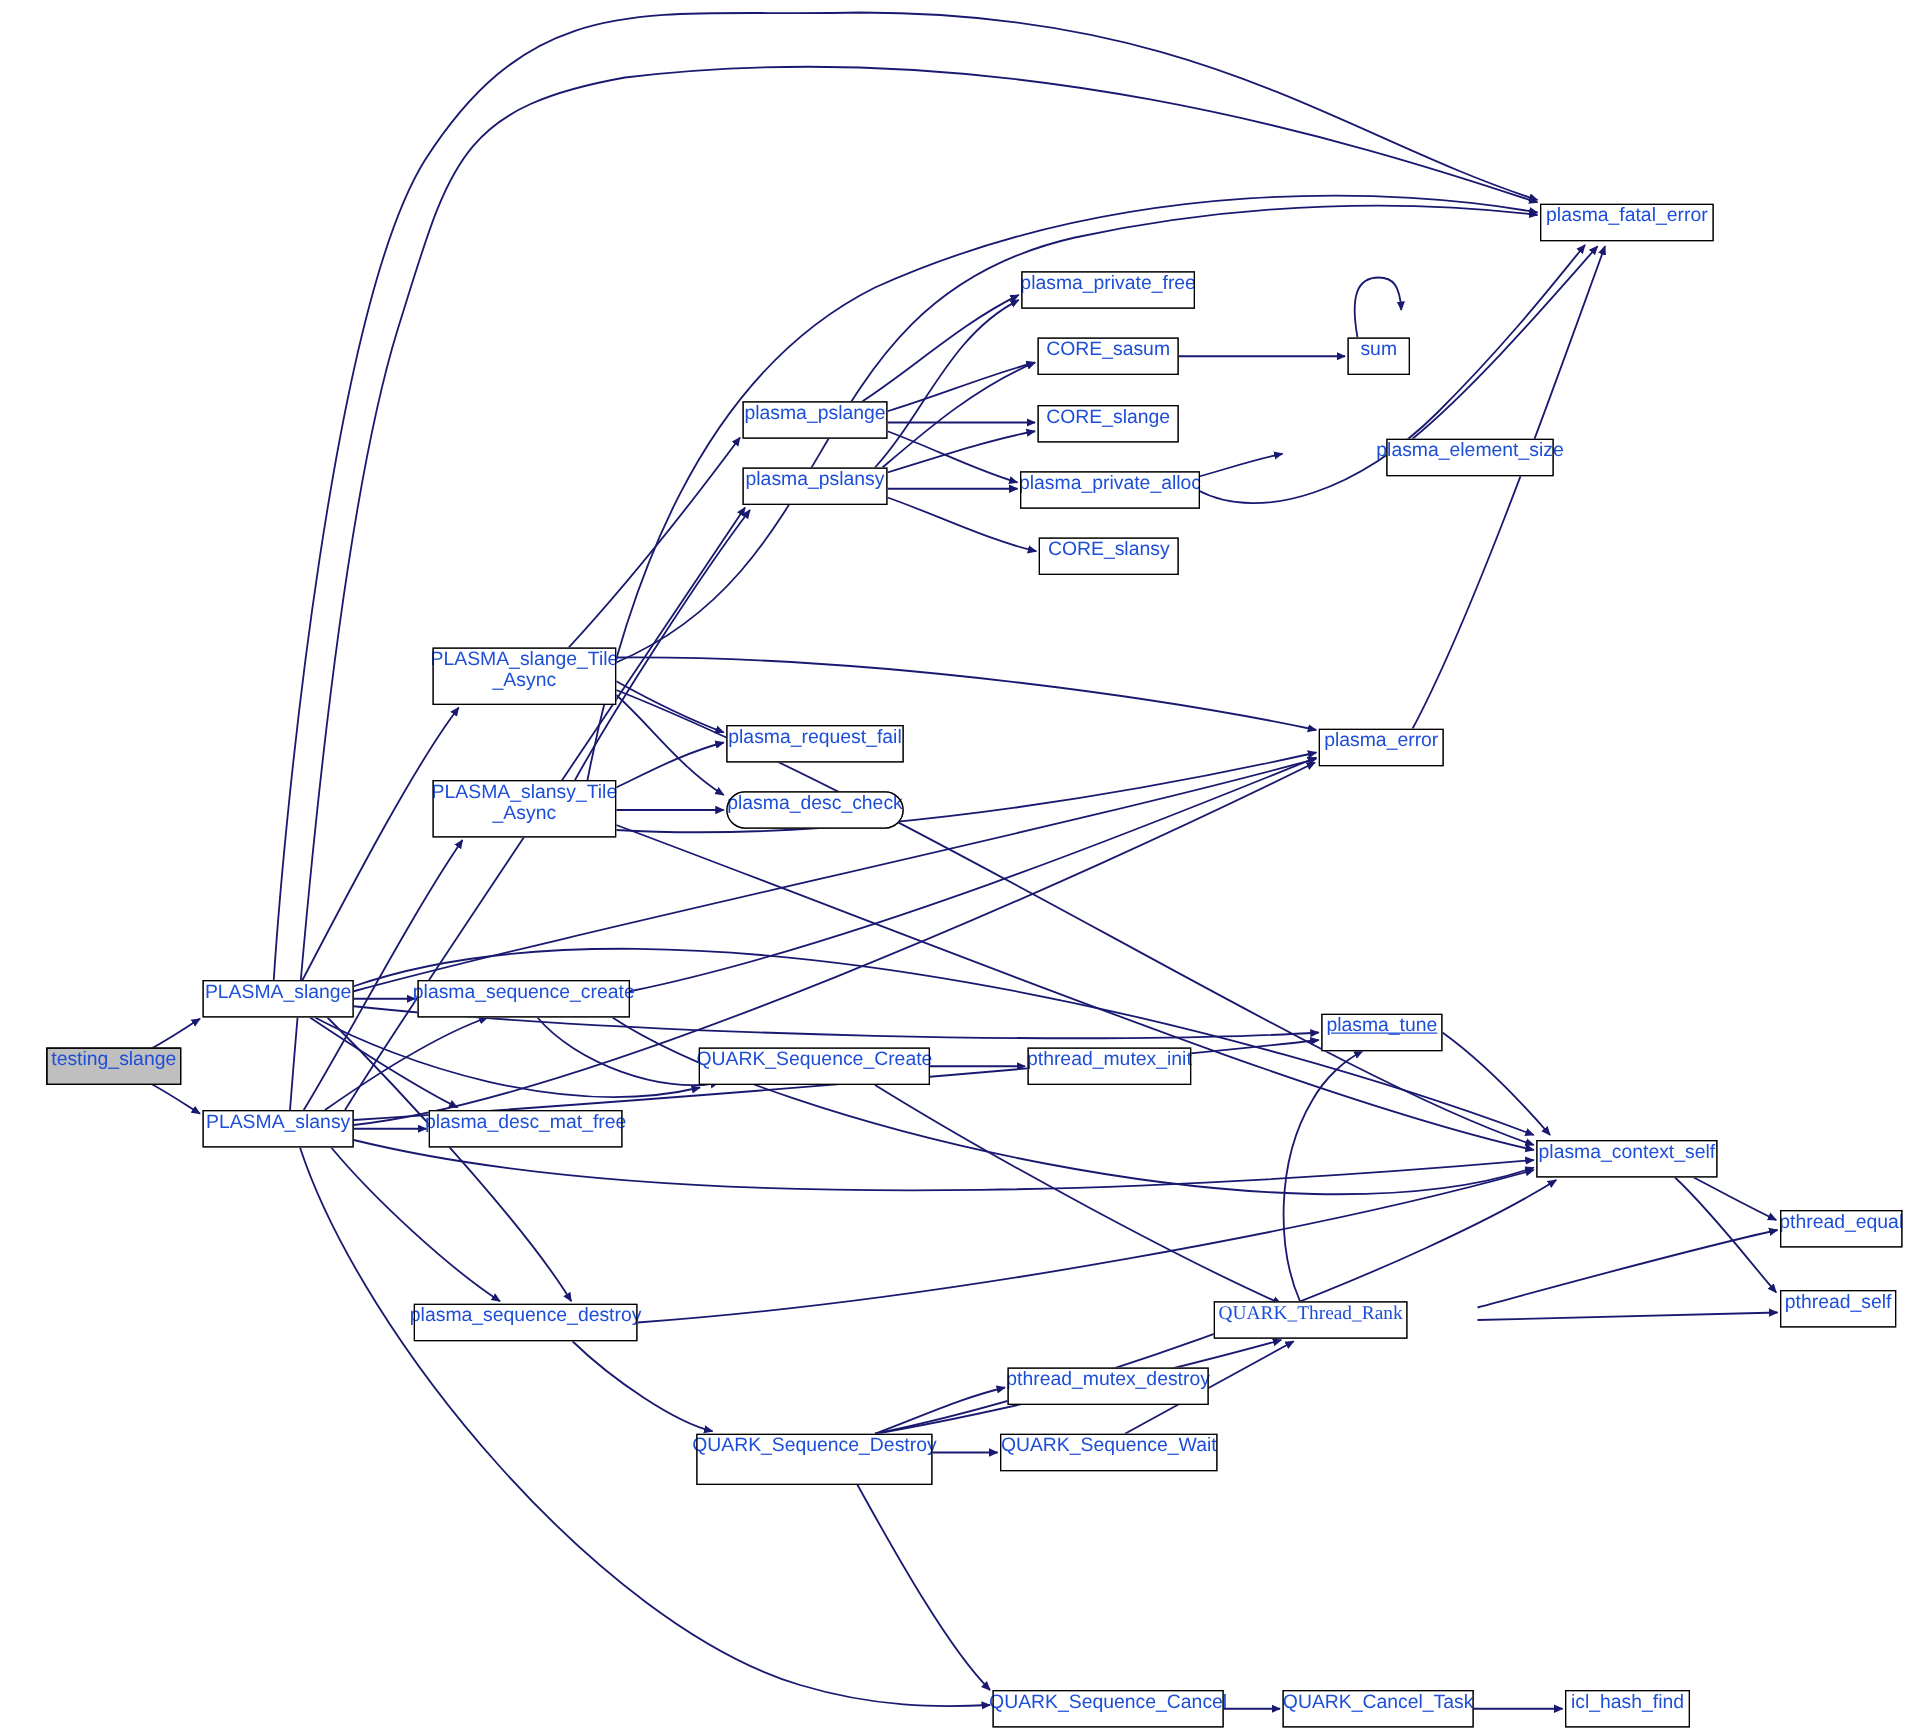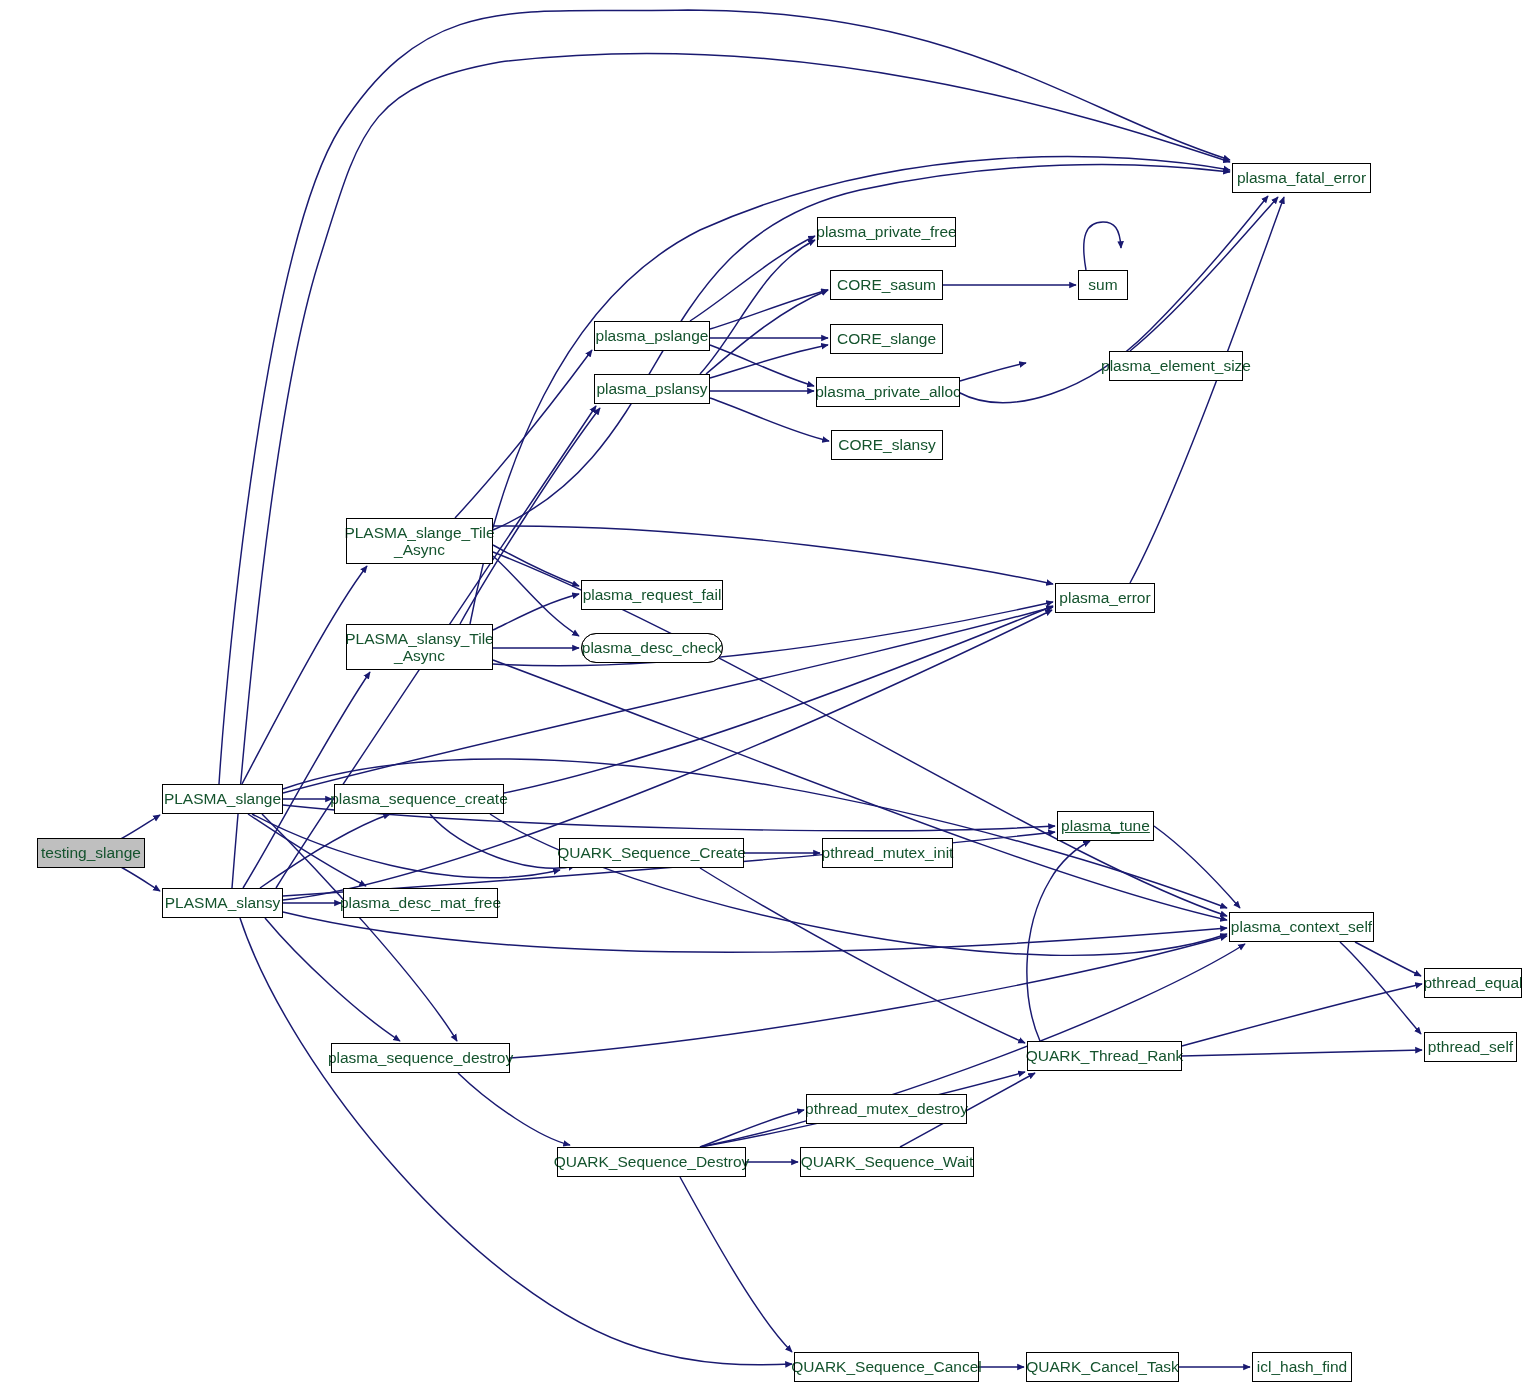--- a/index.html
+++ b/index.html
@@ -1,22 +1,22 @@
 <!DOCTYPE html>
 <html><head>
 <meta charset="utf-8">
 <style>
   html,body{margin:0;padding:0;background:#ffffff;}
   #canvas{position:relative;width:1531px;height:1388px;background:#ffffff;
           font-family:"Liberation Sans","DejaVu Sans",sans-serif;overflow:hidden;}
   svg.edges{position:absolute;left:0;top:0;width:1531px;height:1388px;}
   .node{position:absolute;box-sizing:border-box;background:#ffffff;
         border:1px solid #666666;outline:1px solid #000000;outline-offset:-1px;
-        display:flex;align-items:center;justify-content:center;
-        font-size:15.5px;color:#14532d;line-height:1.12;text-align:center;
+        display:flex;align-items:flex-start;justify-content:center;
+        font-size:15.5px;color:#1d4ed8;line-height:1.12;text-align:center;
         white-space:pre-line;letter-spacing:0px;}
   .node.gray{background:#bfbfbf;border-color:#000000;margin-left:32px;}
   .node span{display:block;pointer-events:none;}
 </style>
 </head>
 <body>
 
 <div id="canvas">
   <svg class="edges" viewBox="0 0 1531 1388" xmlns="http://www.w3.org/2000/svg">
     <defs>
@@ -117,23 +117,23 @@
       <div class="node" style="left: 816px; top: 377px; width: 144px; height: 30px;"><span>plasma_private_alloc</span></div>
       <div class="node" style="left: 831px; top: 430px; width: 112px; height: 30px;"><span>CORE_slansy</span></div>
       <div class="node" style="left: 1078px; top: 270px; width: 50px; height: 30px;"><span>sum</span></div>
       <div class="node" style="left: 1077px; top: 351px; width: 134px; height: 30px; margin-left: 32px;"><span>plasma_element_size</span></div>
       <div class="node" style="left: 1232px; top: 163px; width: 139px; height: 30px;"><span>plasma_fatal_error</span></div>
       <div class="node" style="left: 1055px; top: 583px; width: 100px; height: 30px;"><span>plasma_error</span></div>
       <div class="node" style="left: 1057px; top: 811px; width: 97px; height: 30px; text-decoration: underline;"><span>plasma_tune</span></div>
       <div class="node" style="left: 1229px; top: 912px; width: 145px; height: 30px;"><span>plasma_context_self</span></div>
       <div class="node" style="left: 559px; top: 838px; width: 185px; height: 30px;"><span>QUARK_Sequence_Create</span></div>
       <div class="node" style="left: 822px; top: 838px; width: 131px; height: 30px;"><span>pthread_mutex_init</span></div>
-      <div class="node" style="left: 1027px; top: 1041px; width: 155px; height: 30px;"><span>QUARK_Thread_Rank</span></div>
+      <div class="node" style="left: 971px; top: 1041px; width: 155px; height: 30px; font-family: Liberation Serif, serif;"><span>QUARK_Thread_Rank</span></div>
       <div class="node" style="left: 1424px; top: 968px; width: 98px; height: 30px;"><span>pthread_equal</span></div>
       <div class="node" style="left: 1424px; top: 1032px; width: 93px; height: 30px;"><span>pthread_self</span></div>
       <div class="node" style="left: 806px; top: 1094px; width: 161px; height: 30px;"><span>pthread_mutex_destroy</span></div>
-      <div class="node" style="left: 557px; top: 1147px; width: 189px; height: 30px;"><span>QUARK_Sequence_Destroy</span></div>
+      <div class="node" style="left: 557px; top: 1147px; width: 189px; height: 41px;"><span>QUARK_Sequence_Destroy</span></div>
       <div class="node" style="left: 800px; top: 1147px; width: 174px; height: 30px;"><span>QUARK_Sequence_Wait</span></div>
       <div class="node" style="left: 794px; top: 1352px; width: 185px; height: 30px;"><span>QUARK_Sequence_Cancel</span></div>
       <div class="node" style="left: 1026px; top: 1352px; width: 153px; height: 30px;"><span>QUARK_Cancel_Task</span></div>
       <div class="node" style="left: 1252px; top: 1352px; width: 100px; height: 30px;"><span>icl_hash_find</span></div>
     </div>
 </div>
 
 </body></html>

